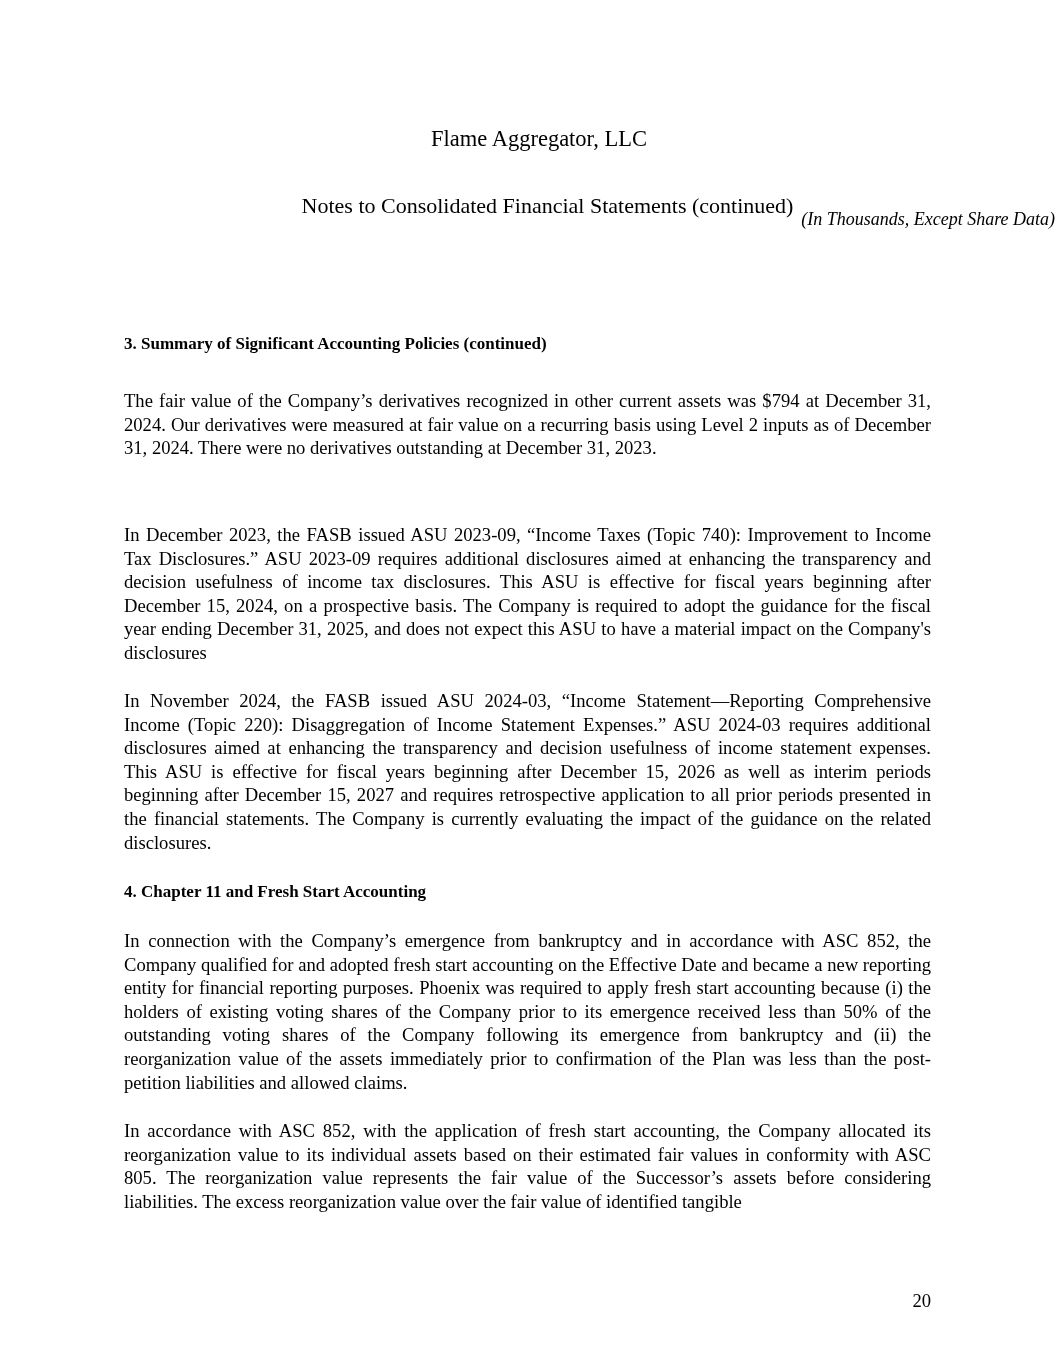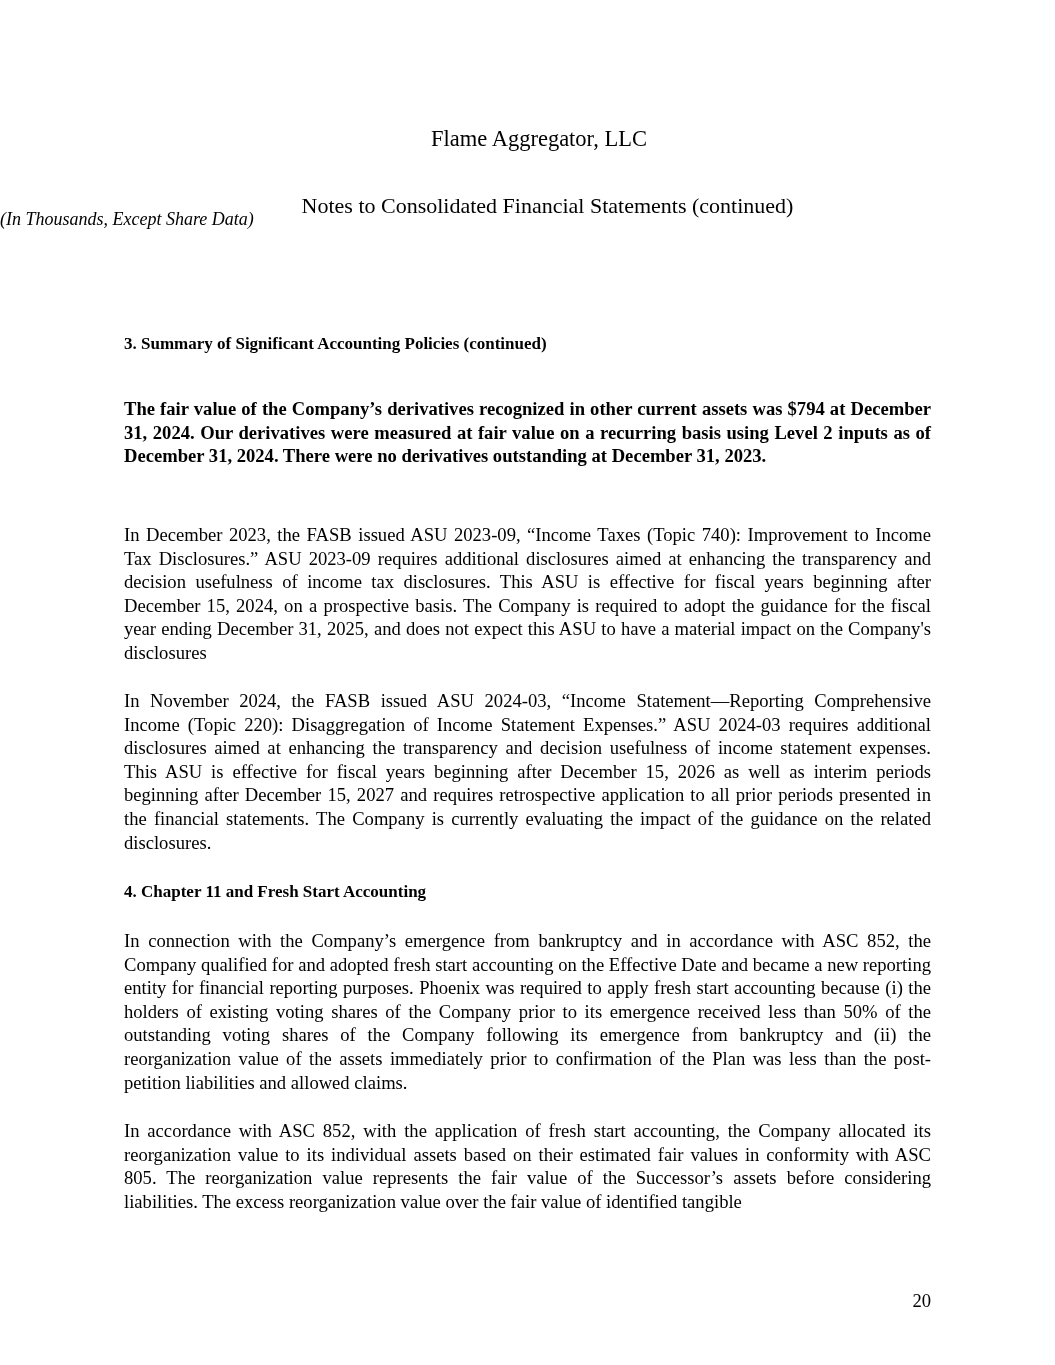--- a/index.html
+++ b/index.html
@@ -35,21 +35,21 @@
       left: 0; right: 0;
       text-align: center;
       font-size: 22px;
       line-height: 30px;
       margin-left: 40px;
     }
     .doc-subtitle {
       position: absolute;
       top: 207px;
       left: 0; right: 0;
-      text-align: left;
+      text-align: right;
       font-size: 18px;
       font-style: italic;
       line-height: 24px;
     }
     .heading {
       position: absolute;
       left: 124px;
       font-size: 17px;
       font-weight: bold;
       line-height: 24px;
@@ -74,21 +74,21 @@
   </style>
 </head>
 <body>
 
 <div class="page">
   <div class="company">Flame Aggregator, LLC</div>
   <div class="doc-title">Notes to Consolidated Financial Statements (continued)</div>
   <div class="doc-subtitle">(In Thousands, Except Share Data)</div>
 
   <div class="heading" style="top:332px;">3. Summary of Significant Accounting Policies (continued)</div>
-  <p class="para" style="top:397px;font-weight:bold;">The fair value of the Company’s derivatives recognized in other current assets was $794 at December 31, 2024. Our derivatives were measured at fair value on a recurring basis using Level 2 inputs as of December 31, 2024. There were no derivatives outstanding at December 31, 2023.</p>
+  <p class="para" style="top:389px;">The fair value of the Company’s derivatives recognized in other current assets was $794 at December 31, 2024. Our derivatives were measured at fair value on a recurring basis using Level 2 inputs as of December 31, 2024. There were no derivatives outstanding at December 31, 2023.</p>
 
   <p class="para" style="top:523px;">In December 2023, the FASB issued ASU 2023-09, “Income Taxes (Topic 740): Improvement to Income Tax Disclosures.” ASU 2023-09 requires additional disclosures aimed at enhancing the transparency and decision usefulness of income tax disclosures. This ASU is effective for fiscal years beginning after December 15, 2024, on a prospective basis. The Company is required to adopt the guidance for the fiscal year ending December 31, 2025, and does not expect this ASU to have a material impact on the Company's disclosures</p>
   <p class="para" style="top:689px;">In November 2024, the FASB issued ASU 2024-03, “Income Statement—Reporting Comprehensive Income (Topic 220): Disaggregation of Income Statement Expenses.” ASU 2024-03 requires additional disclosures aimed at enhancing the transparency and decision usefulness of income statement expenses. This ASU is effective for fiscal years beginning after December 15, 2026 as well as interim periods beginning after December 15, 2027 and requires retrospective application to all prior periods presented in the financial statements. The Company is currently evaluating the impact of the guidance on the related disclosures.</p>
 
   <div class="heading" style="top:880px;">4. Chapter 11 and Fresh Start Accounting</div>
   <p class="para" style="top:929px;">In connection with the Company’s emergence from bankruptcy and in accordance with ASC 852, the Company qualified for and adopted fresh start accounting on the Effective Date and became a new reporting entity for financial reporting purposes. Phoenix was required to apply fresh start accounting because (i) the holders of existing voting shares of the Company prior to its emergence received less than 50% of the outstanding voting shares of the Company following its emergence from bankruptcy and (ii) the reorganization value of the assets immediately prior to confirmation of the Plan was less than the post-petition liabilities and allowed claims.</p>
   <p class="para" style="top:1119px;">In accordance with ASC 852, with the application of fresh start accounting, the Company allocated its reorganization value to its individual assets based on their estimated fair values in conformity with ASC 805. The reorganization value represents the fair value of the Successor’s assets before considering liabilities. The excess reorganization value over the fair value of identified tangible</p>
 
   <div class="page-number">20</div>
 </div>

